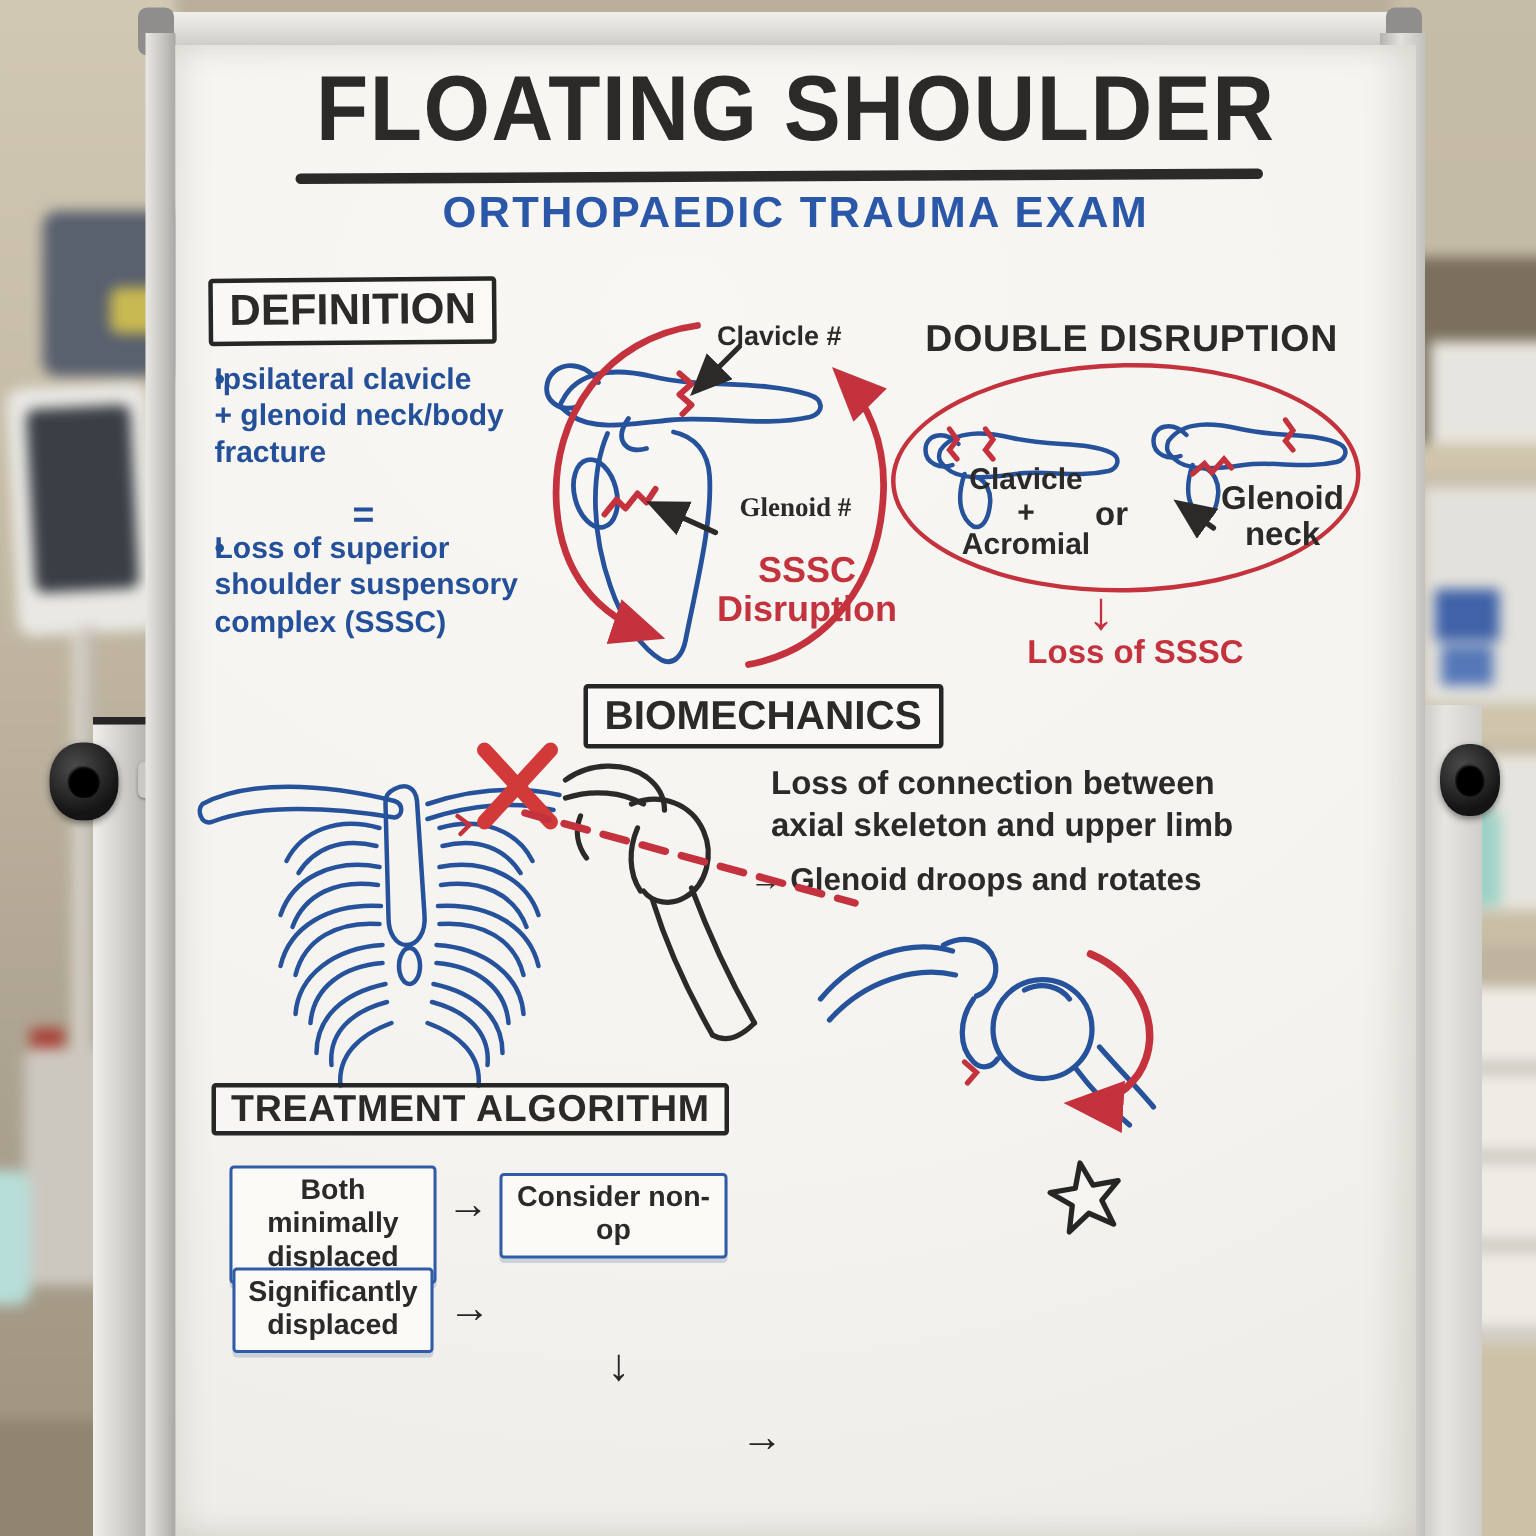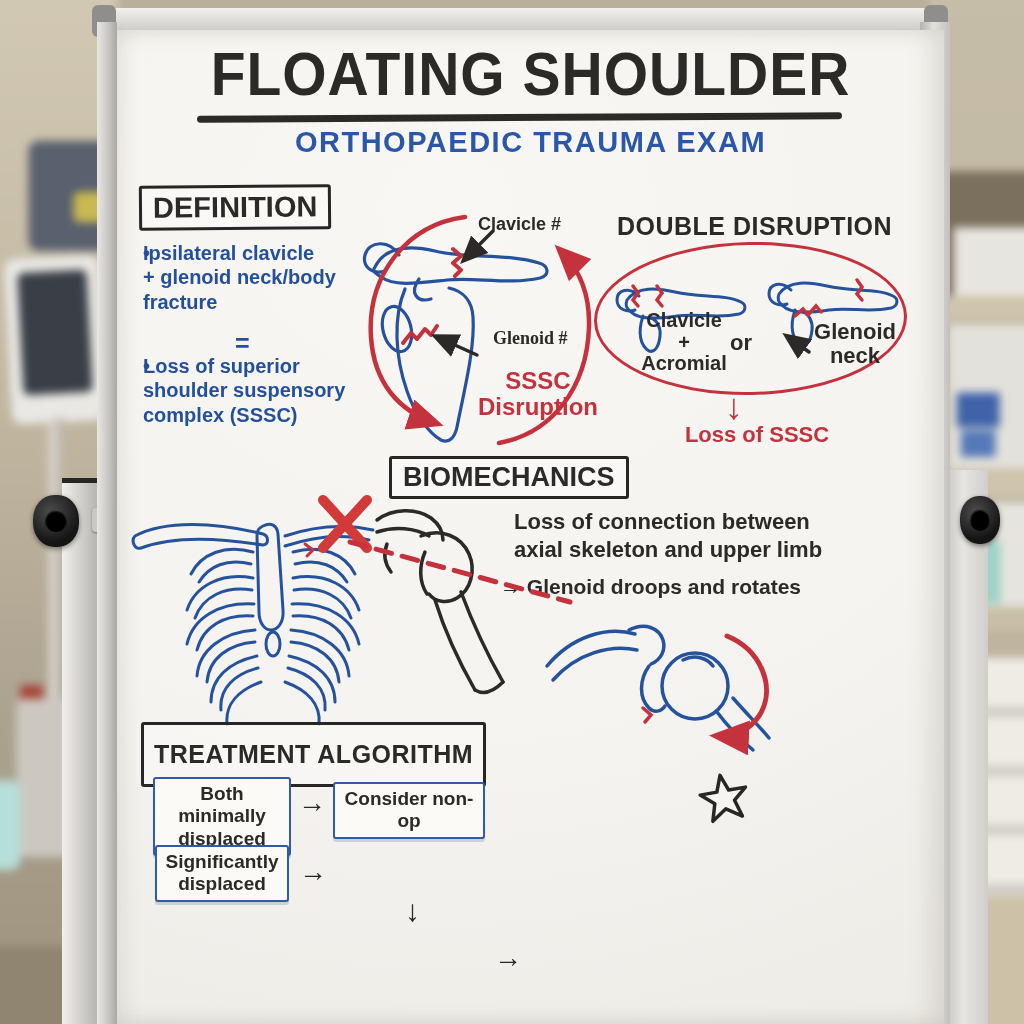--- a/index.html
+++ b/index.html
@@ -77,21 +77,21 @@
   .dd-head{left:495px;top:182px;width:285px;text-align:center;font-size:25px;letter-spacing:.5px;}
   .dd-oval{left:477px;top:212px;width:313px;height:153px;border:3.5px solid #c4323e;border-radius:50%;transform:rotate(-1deg);}
   .dd-opt1{left:513px;top:280px;width:108px;text-align:center;font-size:20px;line-height:1.08;}
   .dd-or{left:613px;top:272px;font-size:22px;margin-top:28px;}
   .dd-opt2{left:688px;top:290px;width:100px;text-align:center;font-size:22px;line-height:1.1;}
   .dd-down{left:608px;top:356px;font-size:36px;color:#c4323e;}
   .dd-loss{left:558px;top:392px;width:164px;text-align:center;font-size:22px;}
   .bio-head{left:272px;top:426px;font-size:27px;}
   .bio-t1{left:386px;top:478px;width:380px;font-size:22px;line-height:1.27;margin-left:11px;}
   .bio-t2{left:383px;top:545px;font-size:21px;}
-  .tr-head{left:24px;top:692px;font-size:25px;letter-spacing:.5px;padding:15px 10px;}
+  .tr-head{left:24px;top:692px;font-size:25px;letter-spacing:.5px;padding:0 10px;}
   .fbox{border:2.5px solid #2f5ba8;border-radius:3px;background:#fbfaf7;text-align:center;
         padding:4px 6px;font-size:19px;line-height:1.18;box-shadow:0 3px 0 rgba(70,100,150,.22);}
   .fb1{left:36px;top:747px;width:138px;}
   .fb2{left:216px;top:752px;width:152px;}
   .fb3{left:38px;top:815px;width:134px;}
   .fb4{left:218px;top:810px;width:252px;font-size:17px;letter-spacing:-.2px;}
   .fb5{left:216px;top:898px;width:152px;}
   .fb6{left:410px;top:896px;width:112px;}
   .fl-arrow{font-size:28px;color:#262626;font-weight:bold;}
   .fa1{left:181px;top:757px;} .fa2{left:182px;top:826px;}

